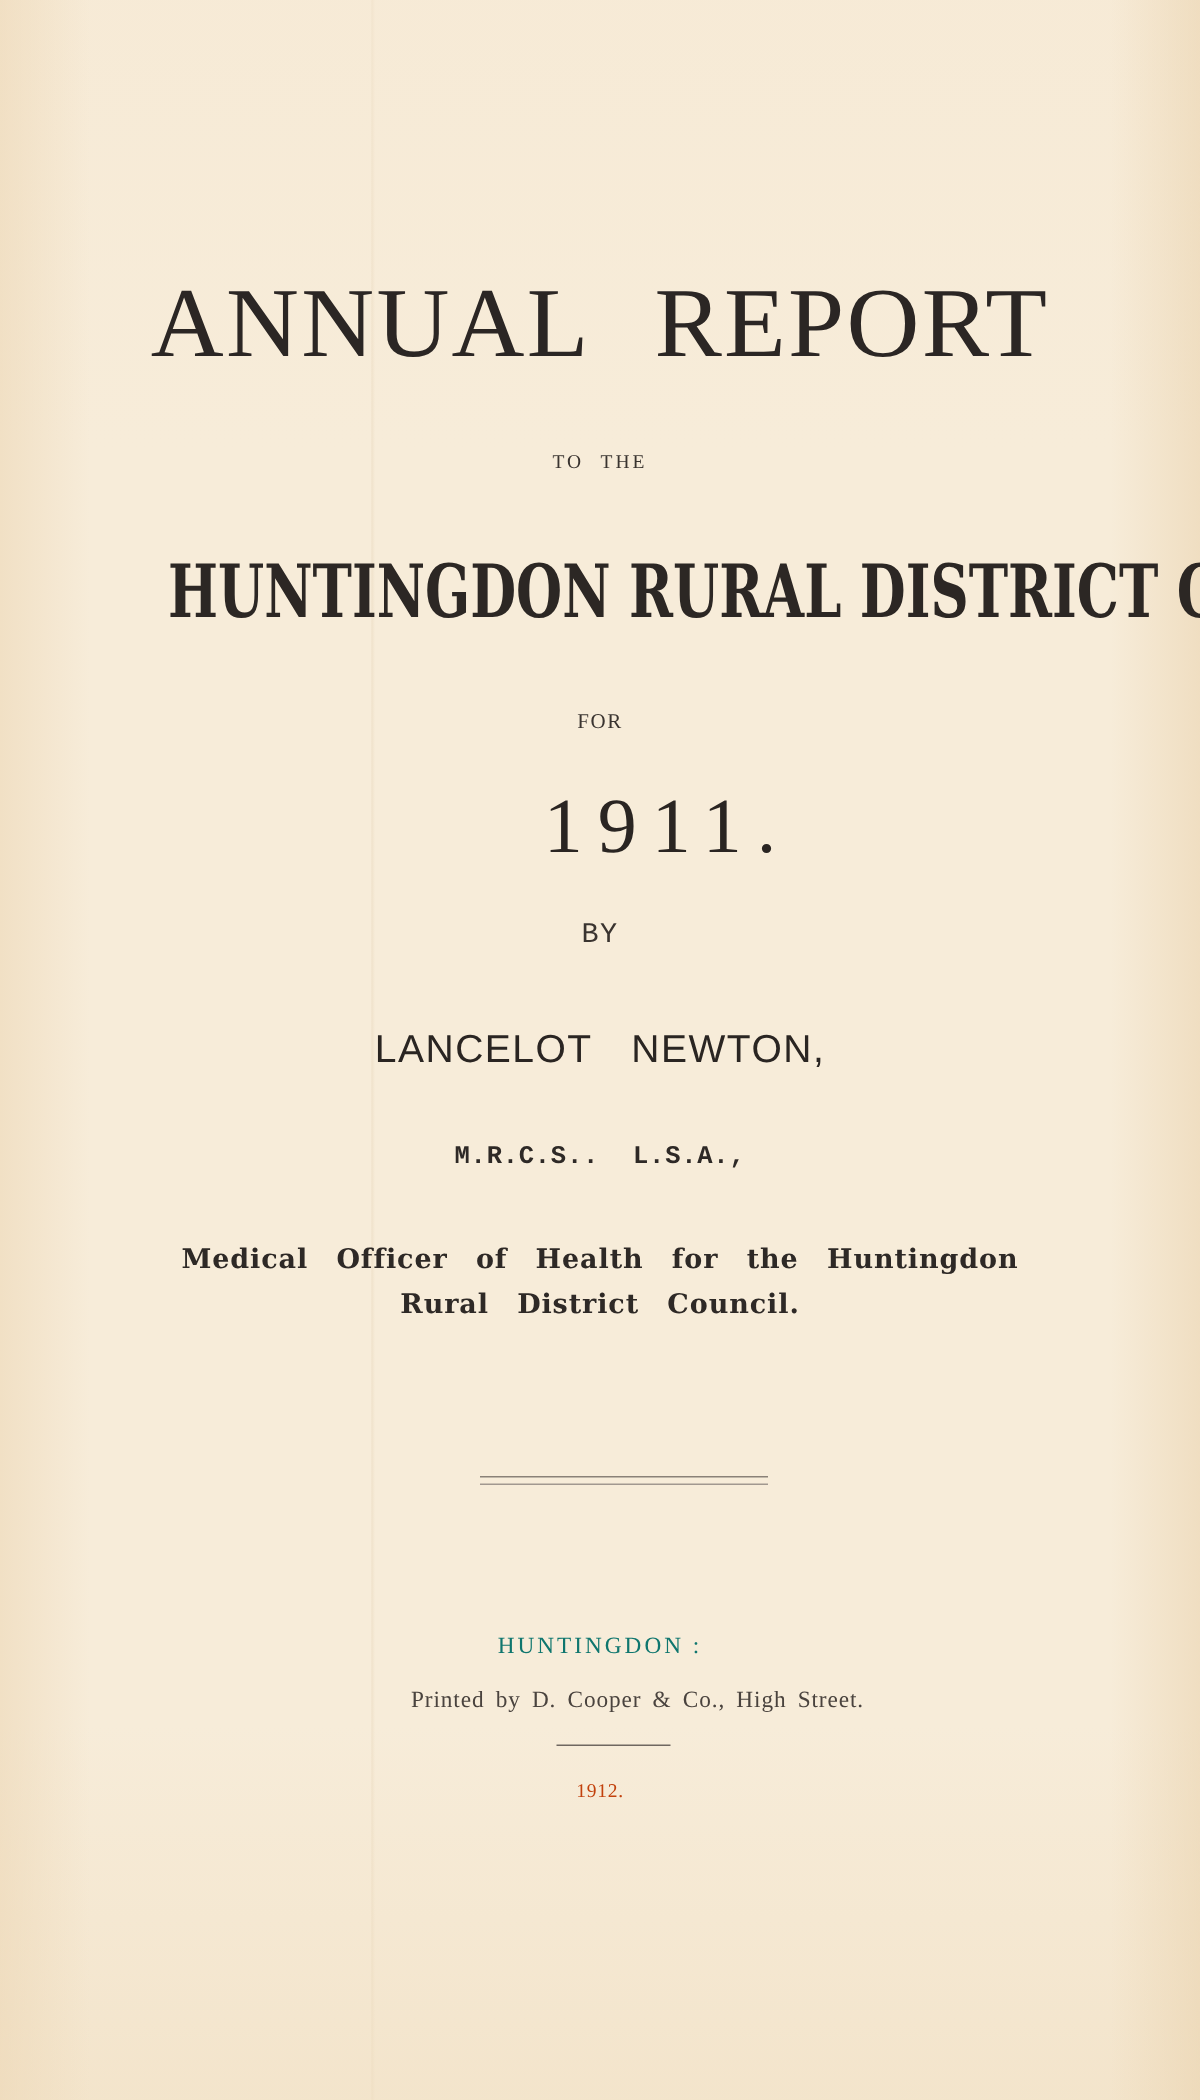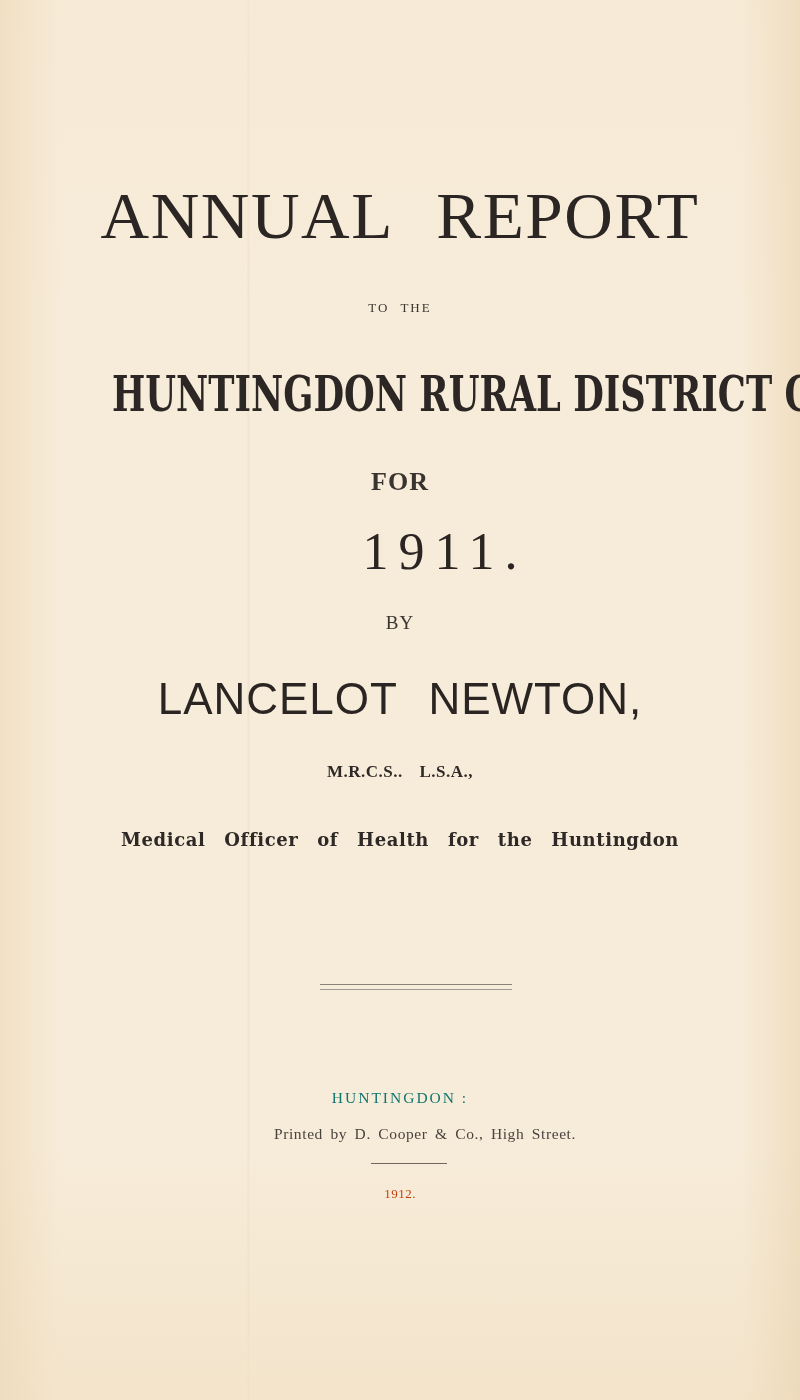--- a/index.html
+++ b/index.html
@@ -56,55 +56,54 @@
       font-size: 49px;
       line-height: 60px;
       letter-spacing: 0px;
       color: #2c2724;
       transform: scaleX(0.72);
       transform-origin: 50% 50%;
     }
     .for {
       top: 470px;
       font-family: "Liberation Serif", "DejaVu Serif", serif;
-      font-size: 26px;
+      font-size: 14px;
       line-height: 24px;
       letter-spacing: 1px;
       color: #3a3430;
-      font-weight: bold;
     }
     .year {
       top: 522px;
       font-family: "Liberation Serif", "DejaVu Serif", serif;
       font-size: 52px;
       line-height: 60px;
       letter-spacing: 10px;
       color: #2a2522;
       margin-left: 45px;
     }
     .by {
       top: 611px;
-      font-family: Liberation Serif, serif;
+      font-family: Liberation Mono, monospace;
       font-size: 19px;
       line-height: 24px;
       letter-spacing: 1px;
       color: #3a3430;
     }
     .author {
       top: 676px;
       font-family: "Liberation Sans", "DejaVu Sans", sans-serif;
-      font-size: 44px;
+      font-size: 26px;
       line-height: 46px;
       letter-spacing: 1px;
       word-spacing: 18px;
       color: #2a2522;
     }
     .quals {
       top: 761px;
-      font-family: Liberation Serif, serif;
+      font-family: Liberation Mono, monospace;
       font-weight: bold;
       font-size: 17px;
       line-height: 22px;
       letter-spacing: 0.5px;
       word-spacing: 12px;
       color: #2e2926;
     }
     .role {
       top: 825px;
       font-family: "DejaVu Serif", "Liberation Serif", serif;
@@ -175,20 +174,21 @@
 
   <div class="line year">1911.</div>
 
   <div class="line by">BY</div>
 
   <div class="line author">LANCELOT NEWTON,</div>
 
   <div class="line quals">M.R.C.S.. L.S.A.,</div>
 
   <div class="line role">Medical Officer of Health for the Huntingdon</div>
+  <div class="line role role2">Rural District Council.</div>
 
   <div class="double-rule"></div>
 
   <div class="line place">HUNTINGDON :</div>
 
   <div class="line printer">Printed by D. Cooper &amp; Co., High Street.</div>
 
   <div class="short-rule"></div>
 
   <div class="line pub-year">1912.</div>

